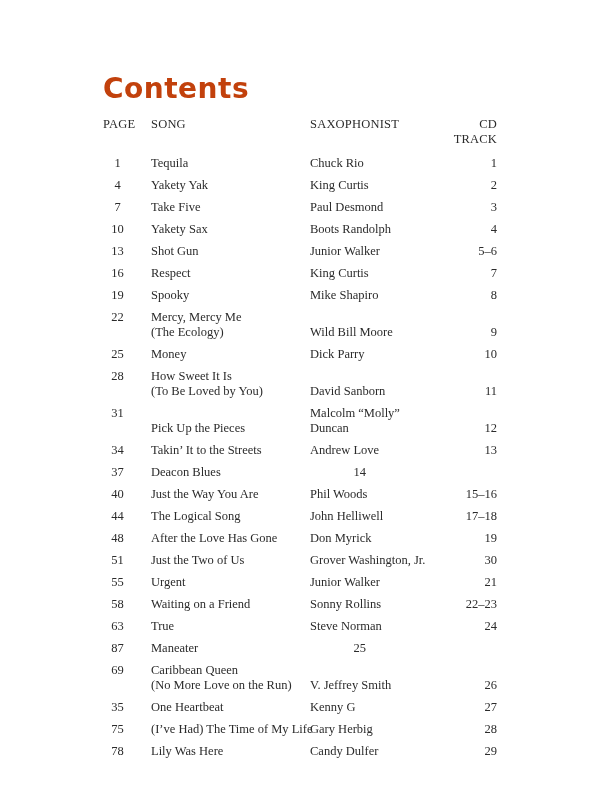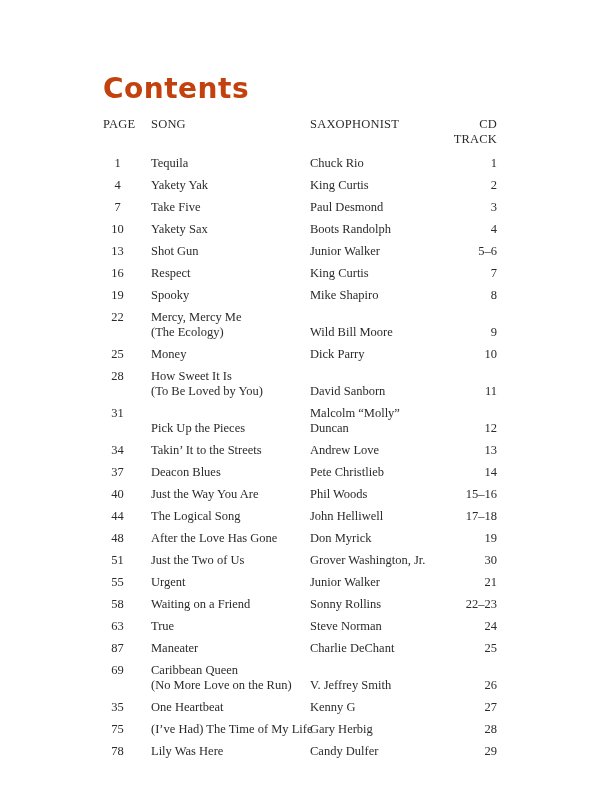--- a/index.html
+++ b/index.html
@@ -173,21 +173,20 @@
           </div>
     <div class="cell-sax">Andrew Love</div>
     <div class="cell-cd">13</div>
   </div>
 
   <div class="toc-row">
     <div class="cell-page">37</div>
     <div class="cell-song">
             <div class="song-line">Deacon Blues</div>
           </div>
-    <div class="cell-sax">Pete Christlieb</div>
     <div class="cell-cd">14</div>
   </div>
 
   <div class="toc-row">
     <div class="cell-page">40</div>
     <div class="cell-song">
             <div class="song-line">Just the Way You Are</div>
           </div>
     <div class="cell-sax">Phil Woods</div>
     <div class="cell-cd">15–16</div>
@@ -245,21 +244,20 @@
           </div>
     <div class="cell-sax">Steve Norman</div>
     <div class="cell-cd">24</div>
   </div>
 
   <div class="toc-row">
     <div class="cell-page">87</div>
     <div class="cell-song">
             <div class="song-line">Maneater</div>
           </div>
-    <div class="cell-sax">Charlie DeChant</div>
     <div class="cell-cd">25</div>
   </div>
 
   <div class="toc-row">
     <div class="cell-page">69</div>
     <div class="cell-song">
             <div class="song-line">Caribbean Queen</div>
             <div class="song-line">(No More Love on the Run)</div>
           </div>
     <div class="cell-sax">V. Jeffrey Smith</div>

